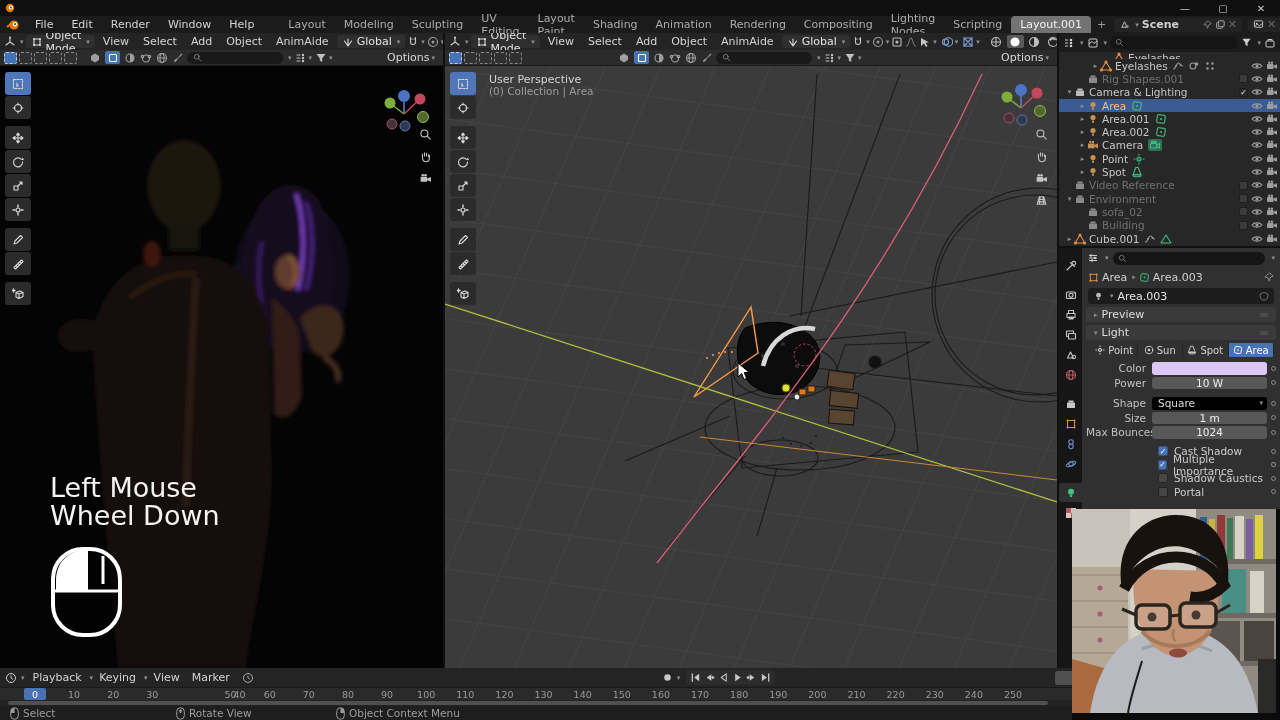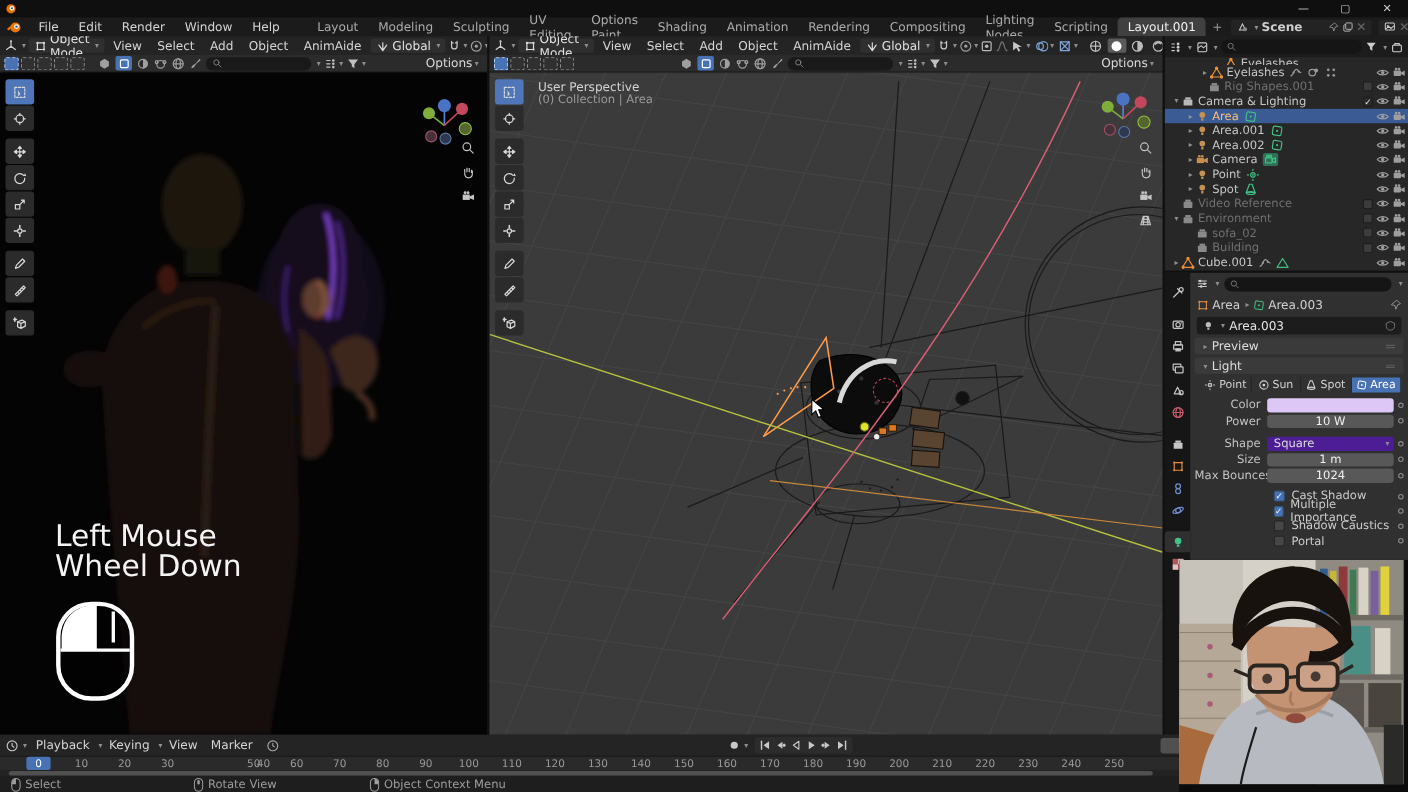--- a/index.html
+++ b/index.html
@@ -10,21 +10,21 @@
   .ic{display:inline-flex;align-items:center;justify-content:center;line-height:0;}
   .chev{font-size:7px;color:#8f8f8f;margin-left:2px;}
   
   .titlebar{left:0;top:0;width:1280px;height:16px;background:#0f0f0f;color:#bdbdbd;font-size:10px;display:flex;align-items:center;padding-left:5px;gap:5px;}
   .winbtns{margin-left:auto;display:flex;}
   .winbtn{width:38px;height:16px;display:flex;align-items:center;justify-content:center;color:#cfcfcf;font-size:10px;}
   .menubar{left:0;top:16px;width:1280px;height:17px;background:#1b1b1b;display:flex;align-items:center;padding:0 6px;gap:2px;}
   .menu-item{padding:1px 9px;color:#d4d4d4;}
   .ws-tabs{display:flex;align-items:center;margin-left:14px;}
   .ws-tab{padding:2px 9px;color:#ababab;}
-  .ws-tab.active{background:#404040;border-radius:4px 4px 0 0;color:#f0f0f0;}
+  .ws-tab.active{background:#737373;border-radius:4px 4px 0 0;color:#f0f0f0;}
   .ws-plus{color:#9a9a9a;padding:0 6px;}
   .idwidget{display:flex;align-items:center;gap:3px;background:#232323;border-radius:3px;padding:1px 5px;height:14px;color:#cfcfcf;}
   
   .vp-header{background:#242424;height:17px;display:flex;align-items:center;padding:0 4px;gap:2px;overflow:hidden;}
   .vp-subheader{background:#2b2b2b;height:16px;display:flex;align-items:center;padding:0 4px;gap:3px;overflow:hidden;border-bottom:1px solid #181818;}
   .pill{display:flex;align-items:center;gap:3px;background:#2f2f2f;border-radius:3px;padding:1px 5px;height:13px;color:#e0e0e0;}
   .hmenu{padding:0 6px;color:#d4d4d4;}
   .selmode{width:13px;height:12px;border:1px dashed #8a8a8a;border-radius:2px;margin-right:1px;background:#303030;}
   .selmode.active{background:#4772b3;border-color:#bcd0ee;}
   .searchpill{display:flex;align-items:center;gap:3px;background:#191919;border-radius:8px;height:12px;width:96px;padding:0 6px;color:#888;}
@@ -61,21 +61,21 @@
   .ptab.active{background:#303030;border-radius:3px 0 0 3px;}
   .ptab.gap{height:8px;}
   .props-content{position:absolute;left:23px;top:0;width:198px;height:420px;}
   .props-head{height:20px;display:flex;align-items:center;padding:0 5px;gap:4px;}
   .crumb{height:18px;display:flex;align-items:center;gap:3px;padding:0 6px;color:#cfcfcf;}
   .idfield{margin:2px 6px;height:16px;background:#1c1c1c;border-radius:3px;display:flex;align-items:center;gap:4px;padding:0 5px;color:#e2e2e2;}
   .panelhead{margin:3px 4px 0 4px;height:15px;background:#3a3a3a;border-radius:3px;display:flex;align-items:center;padding:0 6px;gap:4px;color:#dcdcdc;}
   .prow{display:flex;align-items:center;height:14.5px;margin:0 4px;}
   .plabel{width:66px;text-align:right;color:#c2c2c2;padding-right:6px;white-space:nowrap;font-size:10.5px;}
   .pfield{flex:1;height:12.5px;background:#585858;border-radius:3px;display:flex;align-items:center;justify-content:center;color:#f0f0f0;font-size:10.5px;position:relative;}
-  .pfield.drop{background:#4c1d95;justify-content:flex-start;padding-left:6px;color:#dcdcdc;}
+  .pfield.drop{background:#000000;justify-content:flex-start;padding-left:6px;color:#dcdcdc;}
   .pfield.drop .chev{margin-left:auto;margin-right:4px;}
   .pdot{width:5px;height:5px;border:1px solid #8a8a8a;border-radius:50%;margin-left:4px;}
   .typebtns{display:flex;margin:3px 6px 4px 10px;height:14px;border-radius:3px;overflow:hidden;}
   .typebtn{flex:1;display:flex;align-items:center;justify-content:center;gap:3px;background:#313131;color:#d2d2d2;font-size:10px;border-right:1px solid #242424;}
   .typebtn.active{background:#4772b3;color:#fff;}
   .checkrow{display:flex;align-items:center;gap:6px;margin:0 4px 0 76px;height:13.5px;font-size:10.5px;color:#cccccc;}
   .pcheck{width:10px;height:10px;border-radius:2px;background:#464646;border:1px solid #242424;display:flex;align-items:center;justify-content:center;color:#fff;font-size:8px;}
   .pcheck.on{background:#4772b3;border-color:#35537f;}
   .checkrow .pdot{margin-left:auto;}
   
@@ -131,21 +131,21 @@
         <span class="menu-item">Edit</span>
         <span class="menu-item">Render</span>
         <span class="menu-item">Window</span>
         <span class="menu-item">Help</span>
       </span>
     <span id="ws-tabs" class="ws-tabs">
         <span class="ws-tab">Layout</span>
         <span class="ws-tab">Modeling</span>
         <span class="ws-tab">Sculpting</span>
         <span class="ws-tab">UV Editing</span>
-        <span class="ws-tab">Options Paint</span>
+        <span class="ws-tab">Layout Paint</span>
         <span class="ws-tab">Shading</span>
         <span class="ws-tab">Animation</span>
         <span class="ws-tab">Rendering</span>
         <span class="ws-tab">Compositing</span>
         <span class="ws-tab">Lighting Nodes</span>
         <span class="ws-tab">Scripting</span>
         <span class="ws-tab active">Layout.001</span>
         <span class="ws-plus">+</span>
       </span>
     <span style="margin-left:auto;display:flex;gap:6px;align-items:center;">
@@ -1029,21 +1029,21 @@
                 <svg width="12" height="12" viewBox="0 0 12 12" fill="none" stroke="currentColor" stroke-width="1.1" stroke-linecap="round" stroke-linejoin="round">
                   <rect x="1" y="4" width="6.6" height="5" rx="0.8" fill="currentColor" stroke="none"></rect>
                   <path d="M7.6 5.8 L11 4.2 V8.8 L7.6 7.2Z" fill="currentColor" stroke="none"></path>
                   <circle cx="3.2" cy="2.8" r="1.2" fill="currentColor" stroke="none"></circle>
                   <circle cx="5.9" cy="2.8" r="1.2" fill="currentColor" stroke="none"></circle>
                 </svg>
               </span>
             </span>
           </span>
         </div>
-        <div class="outl-row" style="padding-left: 30px;">
+        <div class="outl-row" style="padding-left: 19px;">
           <span class="arrow"></span>
           <span class="ic" style="color: rgb(138, 138, 138);">
             <svg width="12" height="12" viewBox="0 0 12 12" fill="none" stroke="currentColor" stroke-width="1.1" stroke-linecap="round" stroke-linejoin="round">
               <rect x="2" y="4.5" width="8" height="5.5" rx="0.5" fill="currentColor" stroke="none"></rect>
               <rect x="3.5" y="2.5" width="5" height="2" fill="currentColor" stroke="none"></rect>
             </svg>
           </span>
           <span class="lbl gray">Rig Shapes.001</span>
           <span class="outl-right">
             <span class="cbx"></span>

